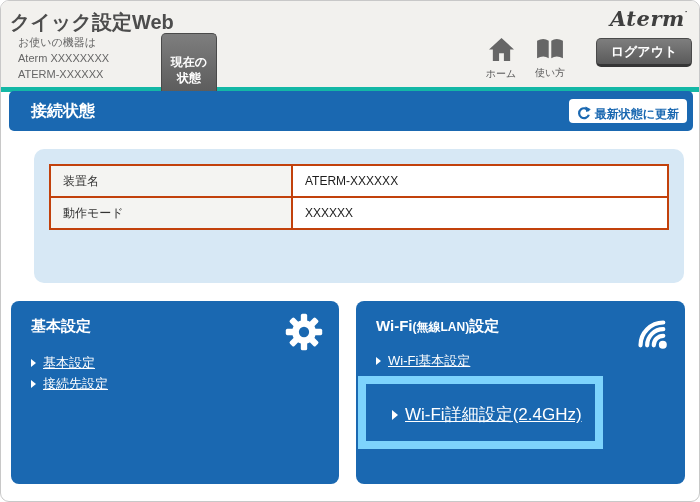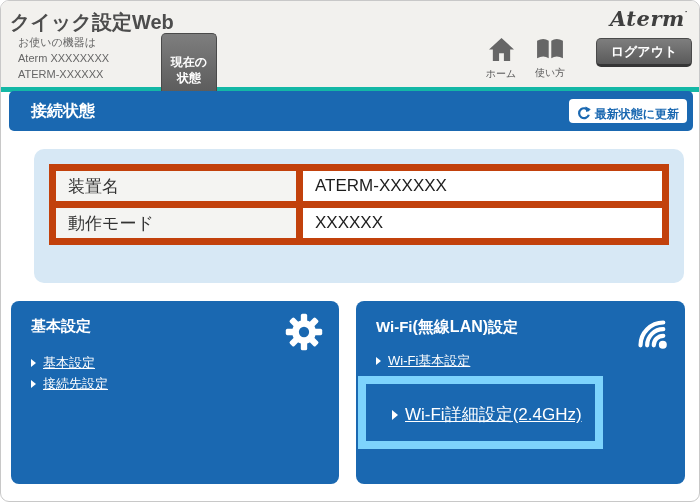--- a/index.html
+++ b/index.html
@@ -34,30 +34,30 @@
                  font-weight:bold;color:#fff;}
   .refresh-btn{position:absolute;right:6px;top:8px;height:24px;background:#fff;border:none;
                border-radius:4px;color:#1a68b1;font-size:12px;font-weight:bold;
                padding:0 8px;display:flex;align-items:flex-end;gap:4px;cursor:pointer;}
 
   
   .info-panel{position:absolute;left:33px;top:148px;width:650px;height:134px;background:#d7e8f5;
               border-radius:10px;}
   .info-table{position:absolute;left:15px;top:15px;width:620px;border-collapse:collapse;
               background:#fff;}
-  .info-table td{border:7px solid #c2410c;height:30px;font-size:17px;padding:0 0 0 12px;}
+  .info-table td{border:2px solid #c2410c;height:30px;font-size:12px;padding:0 0 0 12px;}
   .info-table td.lbl{width:228px;background:#f4f4f2;color:#333;}
   .info-table td.val{color:#1d1d1d;}
 
   
   .card{position:absolute;top:300px;height:183px;background:#1a68b1;border-radius:8px;color:#fff;}
   .card-basic{left:10px;width:328px;}
   .card-wifi{left:355px;width:329px;}
   .card-title{position:absolute;left:20px;top:16px;font-size:15px;font-weight:bold;}
-  .card-title .small{font-size:16px;}
+  .card-title .small{font-size:12px;}
   .card-icon{position:absolute;right:16px;top:12px;}
   .link-row{position:absolute;left:20px;display:flex;align-items:center;gap:7px;cursor:pointer;}
   .tri{width:0;height:0;border-left:5px solid #fff;border-top:4px solid transparent;
        border-bottom:4px solid transparent;}
   .tri-big{border-left-width:6px;border-top-width:5px;border-bottom-width:5px;}
   .card-link{color:#fff;font-size:13px;text-decoration:underline;}
   .highlight-box{position:absolute;left:2px;top:75px;width:229px;height:57px;
                  border:8px solid #7dd3fc;}
   .big-link{font-size:17px;}
 </style>

